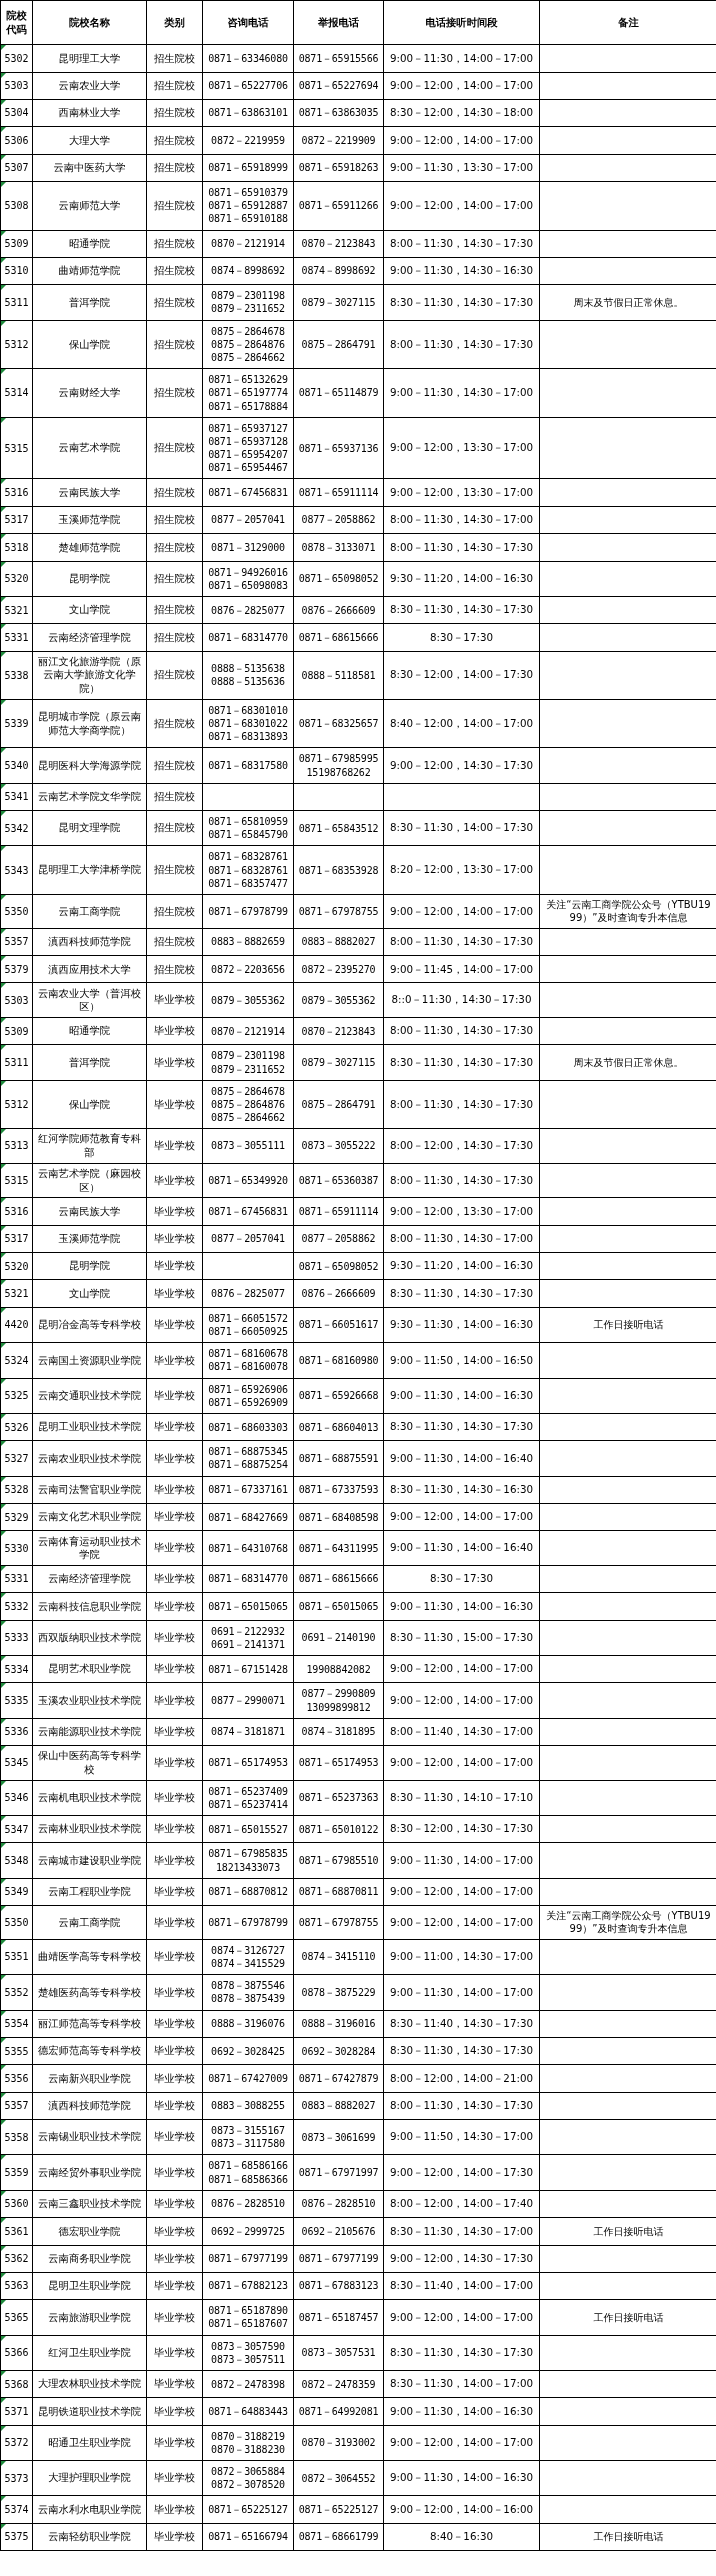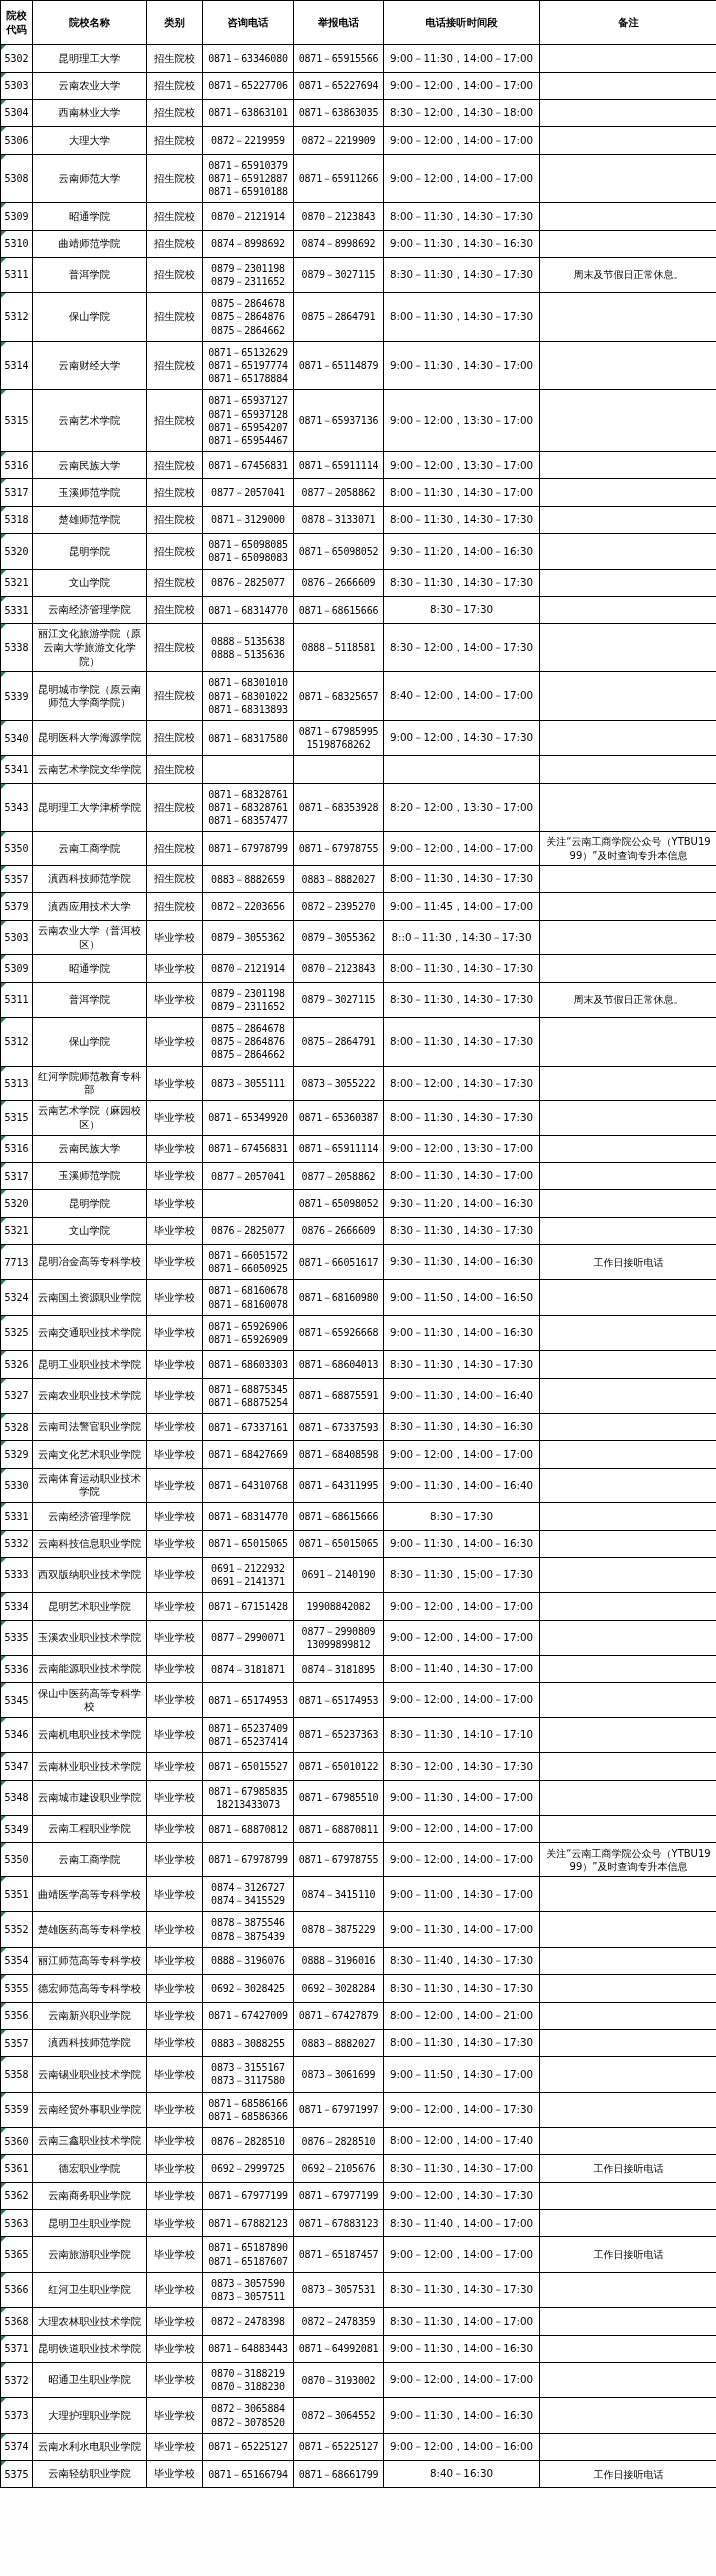--- a/index.html
+++ b/index.html
@@ -105,20 +105,29 @@
         <tr>
           <td class="code tri">5306</td>
           <td class="name">大理大学</td>
           <td class="cat">招生院校</td>
           <td class="num">0872－2219959</td>
           <td class="num">0872－2219909</td>
           <td class="time">9:00－12:00，14:00－17:00</td>
           <td class="remark"></td>
         </tr>
         <tr>
+          <td class="code tri">5307</td>
+          <td class="name">云南中医药大学</td>
+          <td class="cat">招生院校</td>
+          <td class="num">0871－65918999</td>
+          <td class="num">0871－65918263</td>
+          <td class="time">9:00－11:30，13:30－17:00</td>
+          <td class="remark"></td>
+        </tr>
+        <tr>
           <td class="code tri">5308</td>
           <td class="name">云南师范大学</td>
           <td class="cat">招生院校</td>
           <td class="num">0871－65910379
 0871－65912887
 0871－65910188</td>
           <td class="num">0871－65911266</td>
           <td class="time">9:00－12:00，14:00－17:00</td>
           <td class="remark"></td>
         </tr>
@@ -208,21 +217,21 @@
           <td class="cat">招生院校</td>
           <td class="num">0871－3129000</td>
           <td class="num">0878－3133071</td>
           <td class="time">8:00－11:30，14:30－17:30</td>
           <td class="remark"></td>
         </tr>
         <tr>
           <td class="code tri">5320</td>
           <td class="name">昆明学院</td>
           <td class="cat">招生院校</td>
-          <td class="num">0871－65098085
+          <td class="num">0871－94926016
 0871－65098083</td>
           <td class="num">0871－65098052</td>
           <td class="time">9:30－11:20，14:00－16:30</td>
           <td class="remark"></td>
         </tr>
         <tr>
           <td class="code tri">5321</td>
           <td class="name">文山学院</td>
           <td class="cat">招生院校</td>
           <td class="num">0876－2825077</td>
@@ -273,20 +282,30 @@
         <tr>
           <td class="code tri">5341</td>
           <td class="name">云南艺术学院文华学院</td>
           <td class="cat">招生院校</td>
           <td class="num"></td>
           <td class="num"></td>
           <td class="time"></td>
           <td class="remark"></td>
         </tr>
         <tr>
+          <td class="code tri">5342</td>
+          <td class="name">昆明文理学院</td>
+          <td class="cat">招生院校</td>
+          <td class="num">0871－65810959
+0871－65845790</td>
+          <td class="num">0871－65843512</td>
+          <td class="time">8:30－11:30，14:00－17:30</td>
+          <td class="remark"></td>
+        </tr>
+        <tr>
           <td class="code tri">5343</td>
           <td class="name">昆明理工大学津桥学院</td>
           <td class="cat">招生院校</td>
           <td class="num">0871－68328761
 0871－68328761
 0871－68357477</td>
           <td class="num">0871－68353928</td>
           <td class="time">8:20－12:00，13:30－17:00</td>
           <td class="remark"></td>
         </tr>
@@ -404,21 +423,21 @@
         <tr>
           <td class="code tri">5321</td>
           <td class="name">文山学院</td>
           <td class="cat">毕业学校</td>
           <td class="num">0876－2825077</td>
           <td class="num">0876－2666609</td>
           <td class="time">8:30－11:30，14:30－17:30</td>
           <td class="remark"></td>
         </tr>
         <tr>
-          <td class="code tri">7713</td>
+          <td class="code tri">4420</td>
           <td class="name">昆明冶金高等专科学校</td>
           <td class="cat">毕业学校</td>
           <td class="num">0871－66051572
 0871－66050925</td>
           <td class="num">0871－66051617</td>
           <td class="time">9:30－11:30，14:00－16:30</td>
           <td class="remark">工作日接听电话</td>
         </tr>
         <tr>
           <td class="code tri">5324</td>

